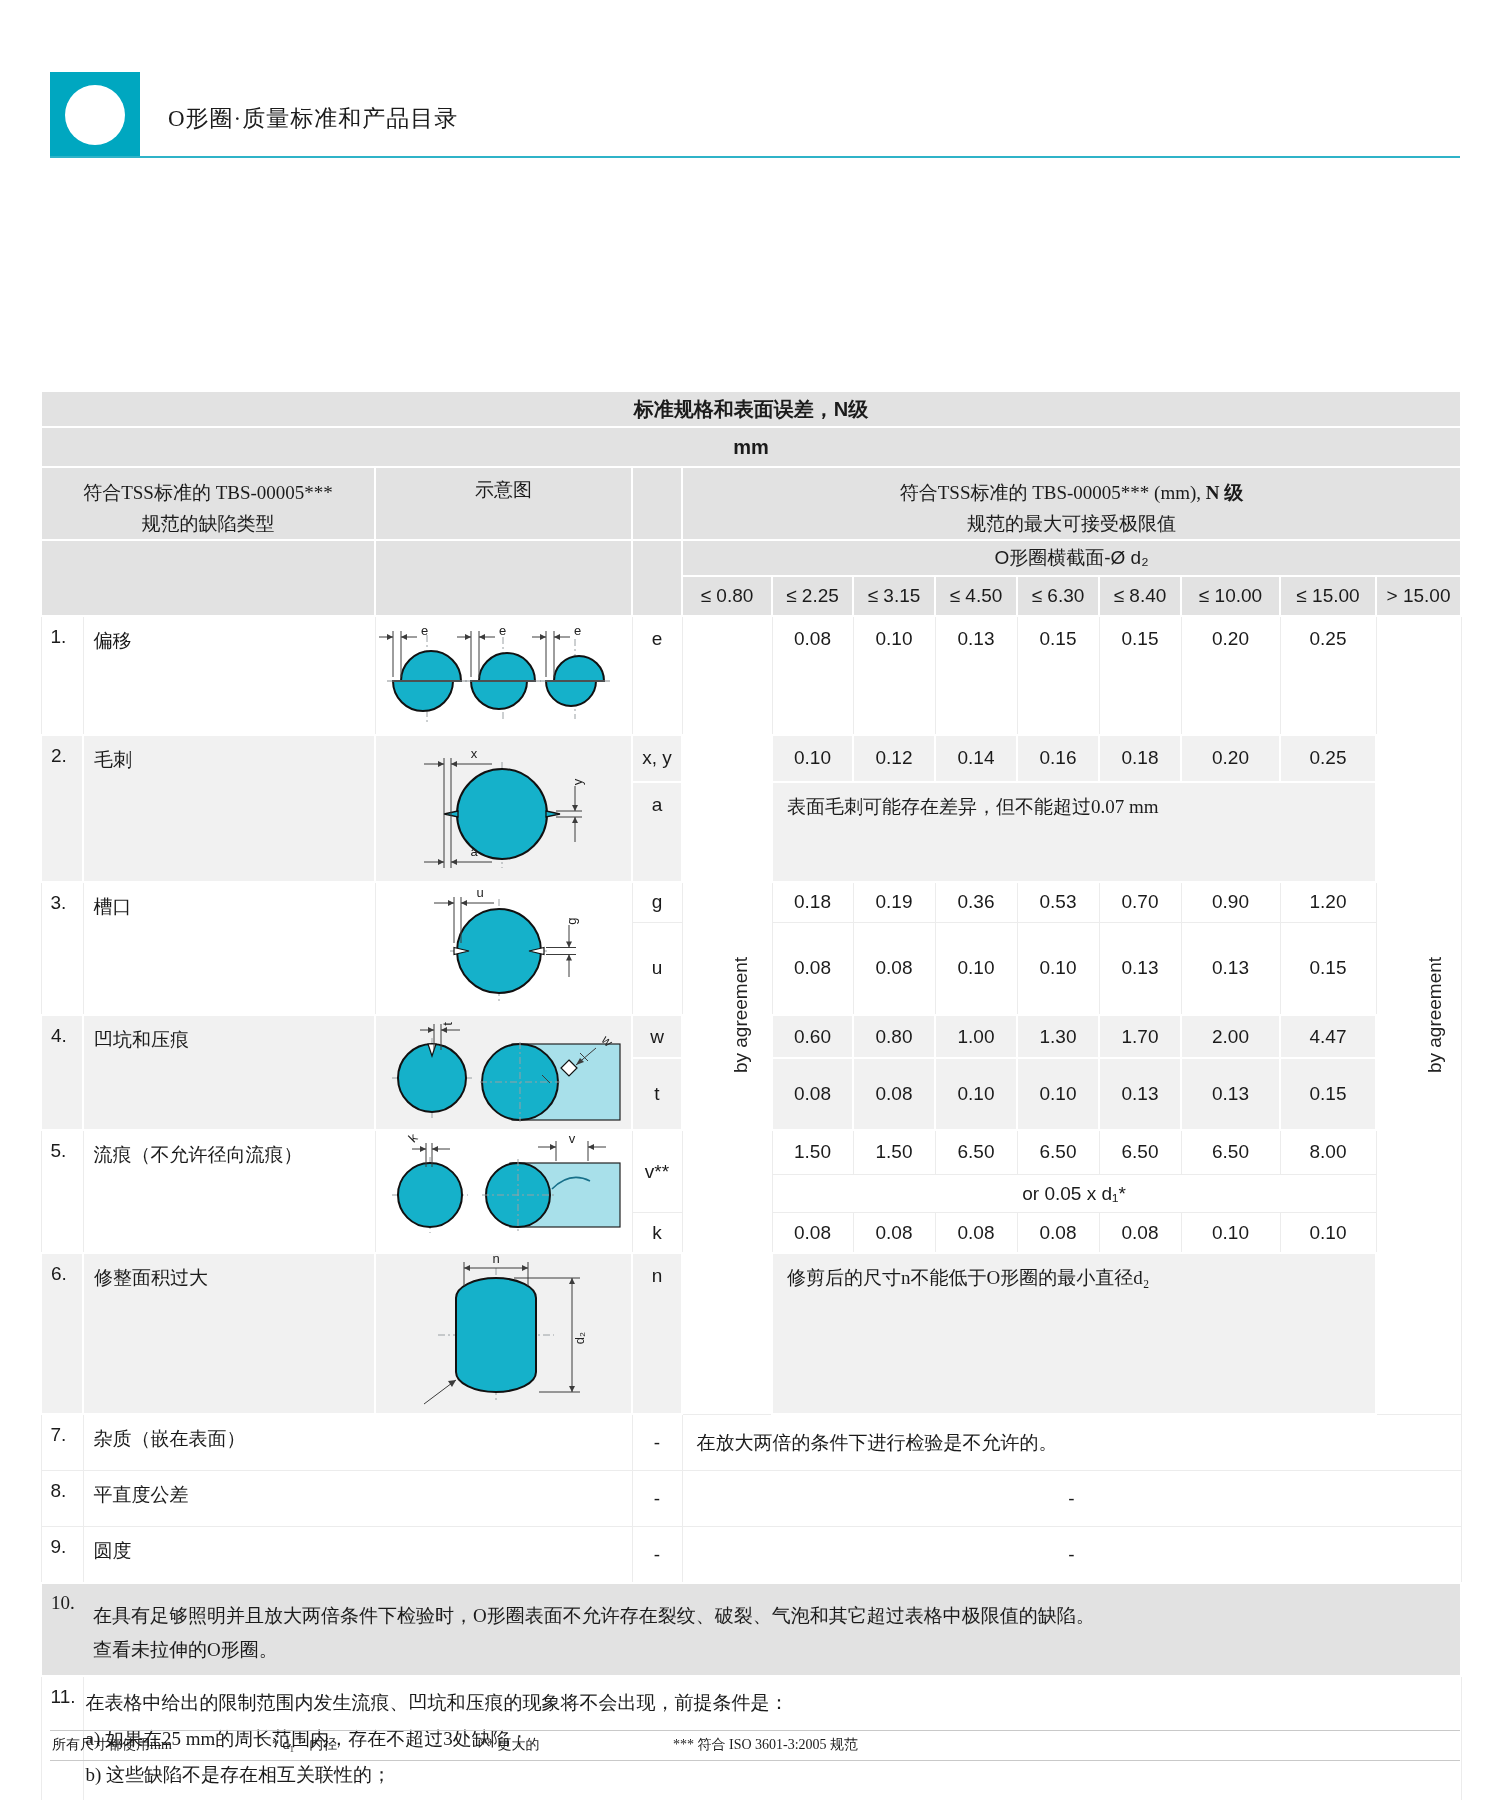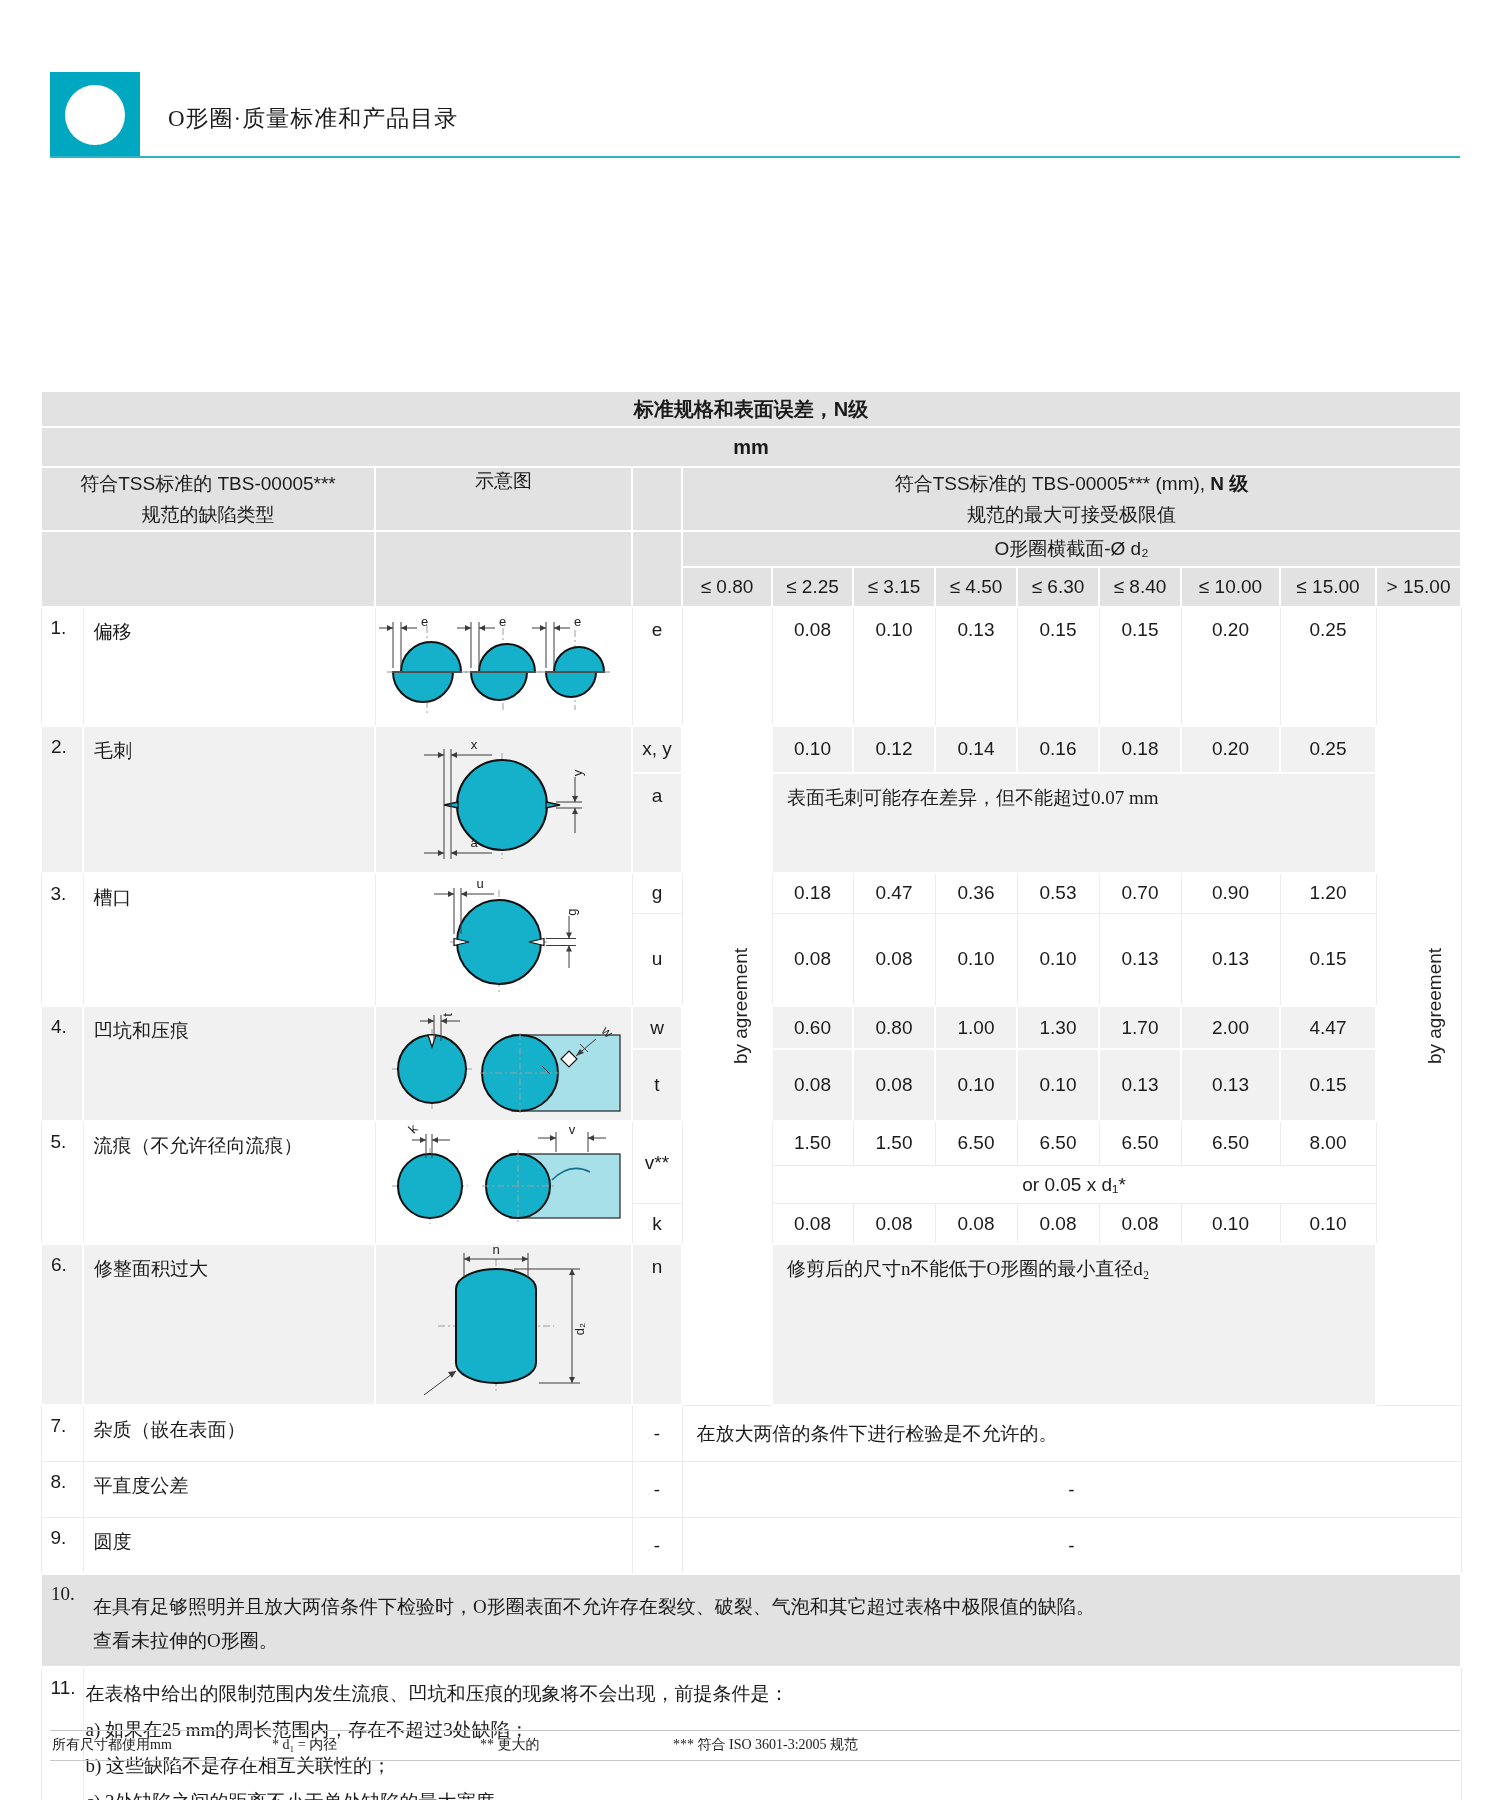--- a/index.html
+++ b/index.html
@@ -24,21 +24,21 @@
   td.name{vertical-align:top;text-align:left;padding:9px 6px 16px 10px;line-height:30px;font-family:"Liberation Serif", serif;}
   td.sym{text-align:center;}
   td.val{text-align:center;}
   td.top{vertical-align:top;padding-top:11px;}
   td.span-l{text-align:left;padding-left:14px;font-family:"Liberation Serif", serif;}
   td.span-c{text-align:center;}
   td.diag{text-align:center;vertical-align:middle;}
   td.agree{text-align:center;vertical-align:middle;background:#ffffff;border:1px solid #ececec;}
   .vert{display:inline-block;transform:rotate(-90deg);white-space:nowrap;font-size:19px;color:#222;}
   .hdr2line div{line-height:31px;}
-  td.colhdr{vertical-align:top;font-family:Liberation Sans, sans-serif;}
+  td.colhdr{vertical-align:top;padding-top:9px;font-family:Liberation Serif, serif;}
   td.colhdr div{line-height:31px;}
   .sz{font-size:19px;}
   .note-flex{display:flex;align-items:flex-start;padding:8px 14px 8px 9px;font-family:"Liberation Serif", serif;}
   .note-flex .nn{flex:0 0 42px;font-family:Liberation Serif, serif;}
   .note-flex .nt{line-height:34px;margin-top:7px;}
   td.note11{vertical-align:top;padding:8px 14px 0 2px;}
   td.note11 div{line-height:36px;font-family:"Liberation Serif", serif;}
   
   .dshape{fill:#15b1ca;stroke:#111;stroke-width:2;}
   .dshape-thin{fill:#15b1ca;stroke:#111;stroke-width:1.3;}
@@ -247,21 +247,21 @@
           <line class="dim" x1="162" y1="71.5" x2="192" y2="71.5"></line>
           <line class="dim" x1="185" y1="42" x2="185" y2="64.5"></line>
               <polygon class="ah" points="185,64.5 182,58.5 188,58.5"></polygon>
           <line class="dim" x1="185" y1="94" x2="185" y2="71.5"></line>
               <polygon class="ah" points="185,71.5 182,77.5 188,77.5"></polygon>
           <text class="lb" x="192" y="38" transform="rotate(-90 192,38)" text-anchor="middle">g</text>
         </svg>
       </td>
       <td class="w sym">g</td>
       <td class="w val">0.18</td>
-      <td class="w val">0.47</td>
+      <td class="w val">0.19</td>
       <td class="w val">0.36</td>
       <td class="w val">0.53</td>
       <td class="w val">0.70</td>
       <td class="w val">0.90</td>
       <td class="w val">1.20</td>
     </tr>
     <tr style="height:92px">
       <td class="w sym">u</td>
       <td class="w val">0.08</td>
       <td class="w val">0.08</td>

